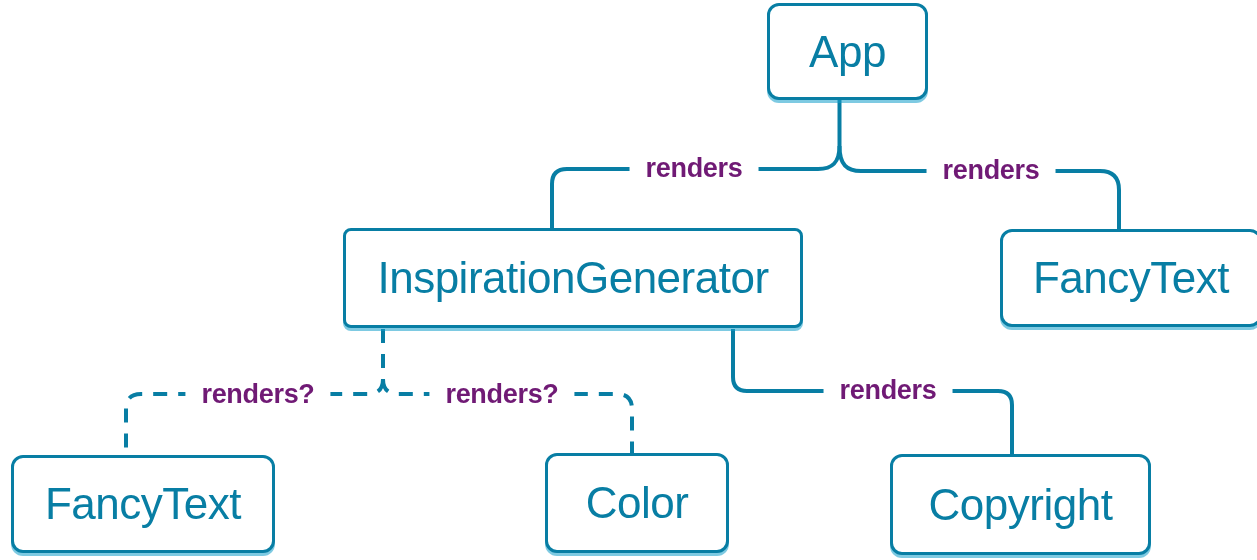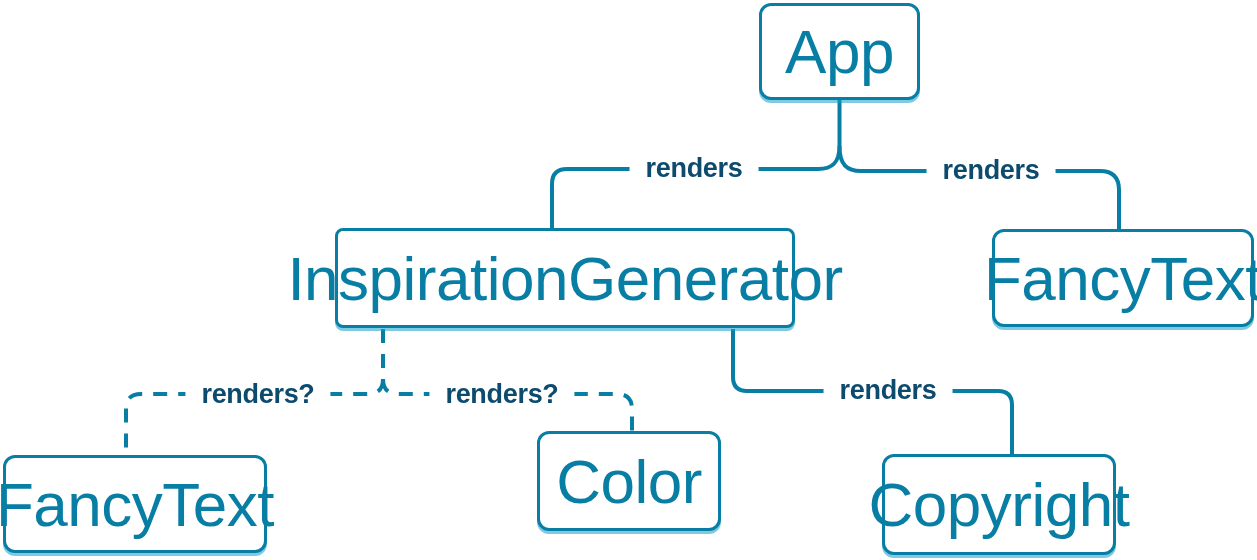--- a/index.html
+++ b/index.html
@@ -30,41 +30,42 @@
     stroke-dasharray: 14 11;
   }
   .node {
     position: absolute;
     box-sizing: border-box;
     background: #ffffff;
     border: 3.5px solid #087ea4;
     border-radius: 12px;
     box-shadow: 0 3px 0 rgba(20, 158, 202, 0.55);
     color: #087ea4;
-    font-size: 62px;
+    font-size: 44px;
     font-weight: 500;
     letter-spacing: -0.5px;
     display: flex;
     align-items: center;
     justify-content: center;
     white-space: nowrap;
+    margin-left: 8px;
   }
   .node-app        { left: 759px; top: 3px;   width: 161px; height: 97px; }
   .node-ig         { left: 335px; top: 228px; width: 460px; height: 100px; border-radius: 8px; }
   .node-ft-top     { left: 992px; top: 229px; width: 262px; height: 98px; }
   .node-ft-bottom  { left: 3px;   top: 455px; width: 264px; height: 98px; }
-  .node-color      { left: 537px; top: 431px; width: 184px; height: 100px; }
-  .node-copyright  { left: 882px; top: 454px; width: 234px; height: 101px; }
+  .node-color      { left: 537px; top: 453px; width: 184px; height: 100px; }
+  .node-copyright  { left: 882px; top: 454px; width: 261px; height: 101px; }
 
   .edge-label {
     position: absolute;
     transform: translate(-50%, -50%);
     background: #ffffff;
     padding: 0 16px;
-    color: #0c4a6e;
+    color: #701a75;
     font-size: 27px;
     font-weight: 600;
     letter-spacing: -0.3px;
     white-space: nowrap;
   }
   .lbl-renders-left   { left: 694px; top: 168px; }
   .lbl-renders-right  { left: 991px; top: 170px; }
   .lbl-renders-q1     { left: 258px; top: 394px; }
   .lbl-renders-q2     { left: 502px; top: 394px; }
   .lbl-renders-bottom { left: 888px; top: 390px; }

